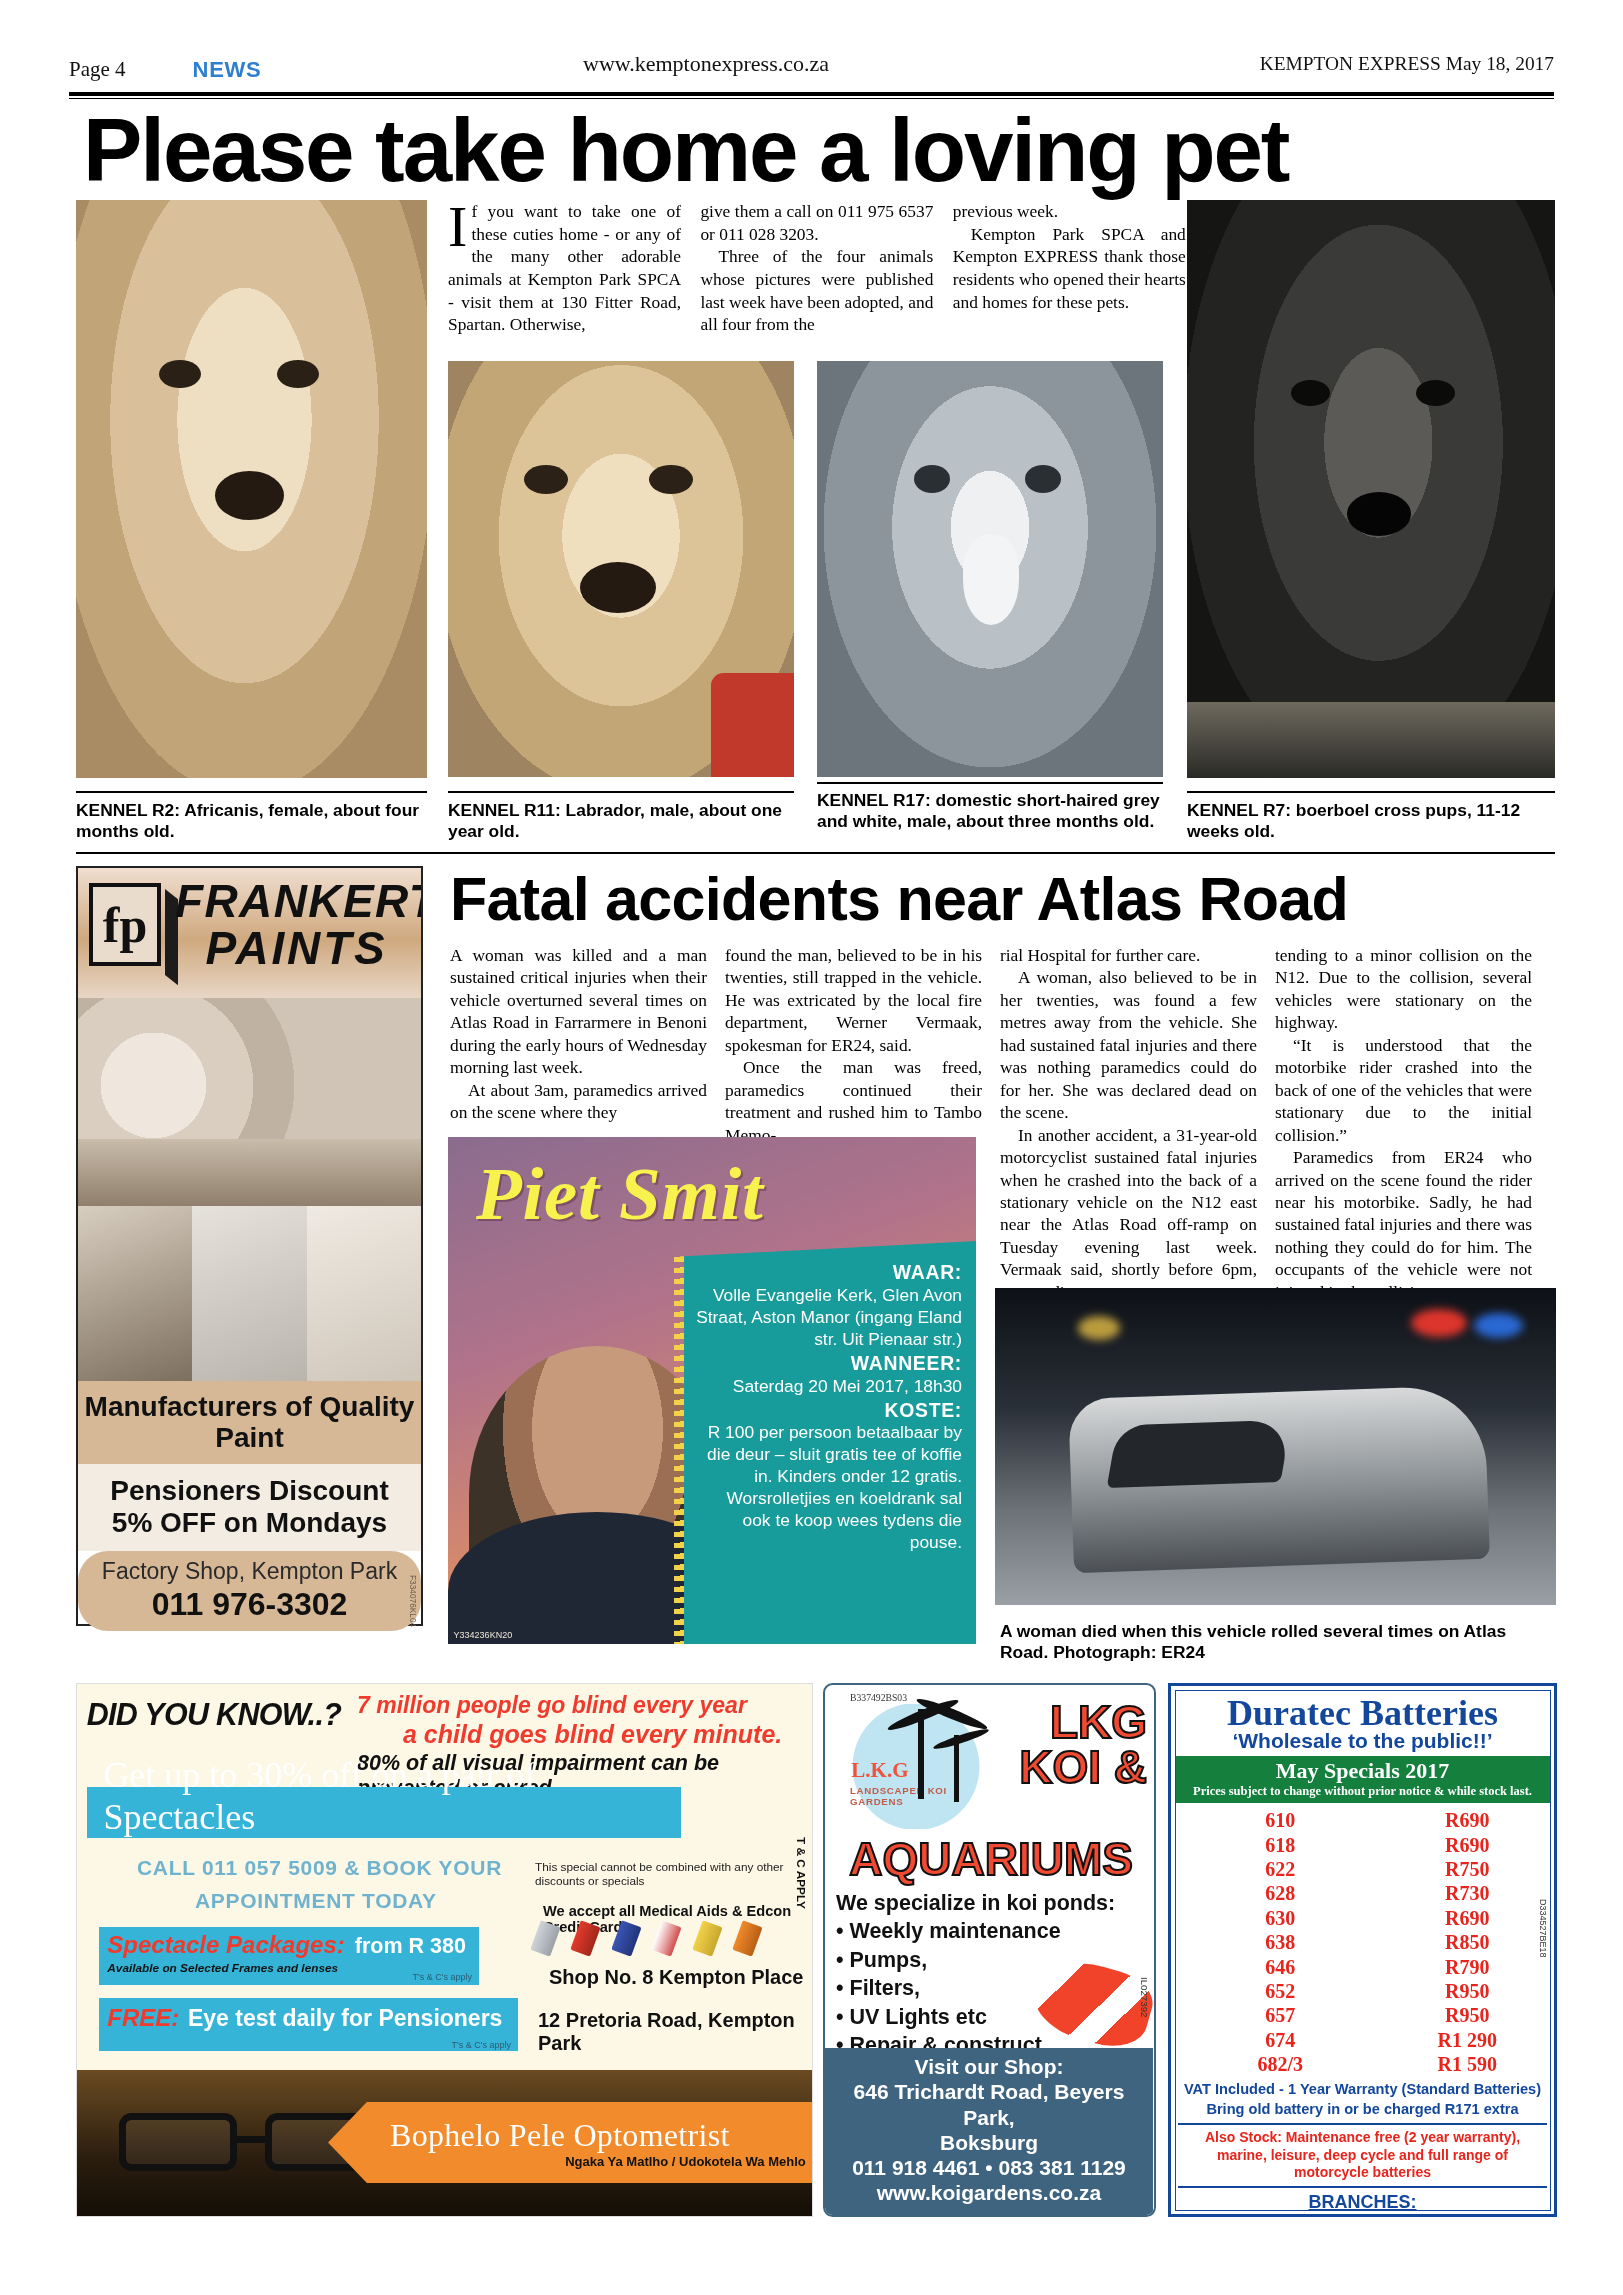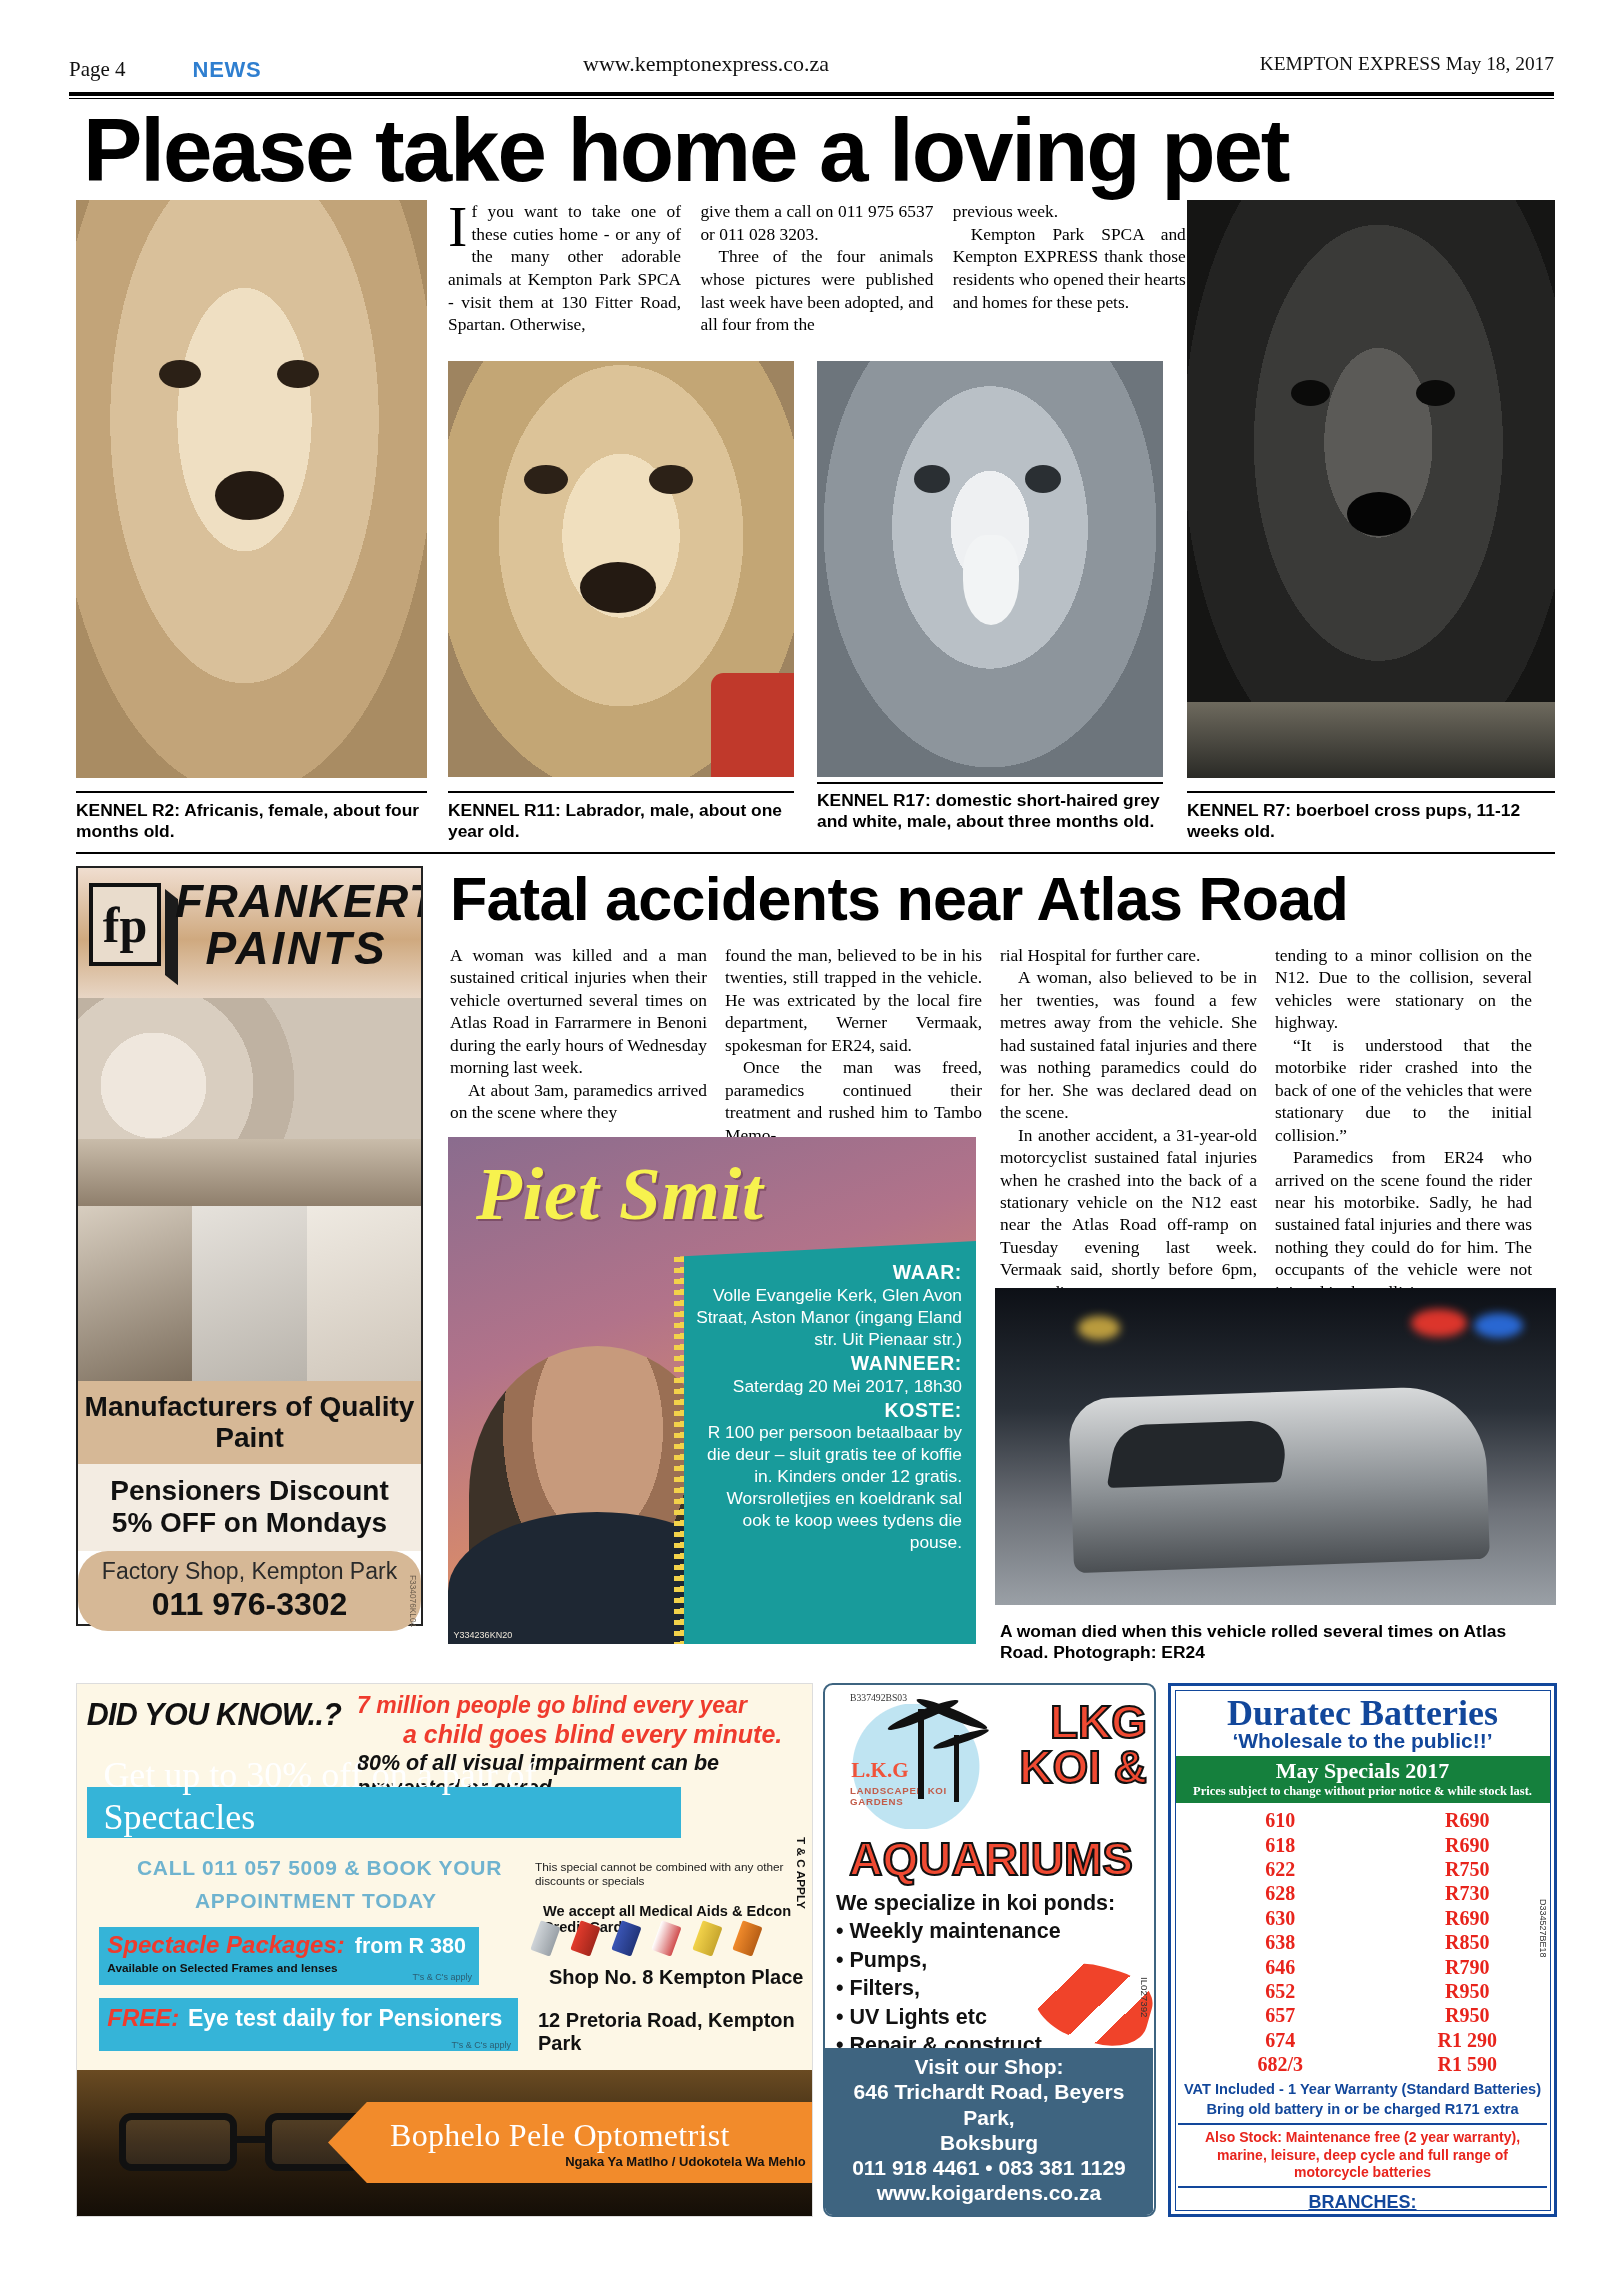--- a/index.html
+++ b/index.html
@@ -121,21 +121,21 @@
   .op-black3 { position:absolute; left:280px; top:67px; font-size:21.5px; font-weight:bold; font-style:italic; color:#111; }
   .op-blue-band { position:absolute; left:9.7px; top:103px; width:594px; height:51px; background:#35b4d8; display:flex; align-items:flex-end; padding-left:16.7px; }
   .op-blue-band span { font-size:36px; color:#fff; font-family:"Liberation Serif", serif; letter-spacing:0px; }
   .op-call { position:absolute; left:60px; top:172px; font-size:21px; font-weight:bold; color:#6fb3cf; letter-spacing:0.7px; }
   .op-call2 { position:absolute; left:118px; top:205px; font-size:21px; font-weight:bold; color:#6fb3cf; letter-spacing:0.7px; }
   .op-fine1 { position:absolute; left:458px; top:176px; font-size:11.8px; color:#222; }
   .op-fine2 { position:absolute; left:466px; top:219px; font-size:14.6px; font-weight:bold; color:#111; }
   .op-pack { position:absolute; left:22px; top:243px; width:380px; height:58px; background:#35b4d8; padding:4.2px 8.3px; }
   .op-pack .p1 { font-size:24px; font-weight:bold; font-style:italic; color:#ef3b2d; display:inline; }
   .op-pack .p2 { font-size:21.5px; font-weight:bold; color:#fff; display:inline; margin-left:7px; }
-  .op-pack .p3 { font-size:11.8px; font-weight:bold; color:#111; display:block; margin-top:1.4px; }
+  .op-pack .p3 { font-size:11.8px; font-weight:bold; color:#111; display:block; margin-top:1.4px;font-style:italic; }
   .op-pack .p4 { position:absolute; right:7px; bottom:2.8px; font-size:9px; color:#2b5f73; }
   .op-free { position:absolute; left:22px; top:314px; width:419px; height:53px; background:#35b4d8; padding:5.6px 8.3px; }
   .op-free .f1 { font-size:24px; font-weight:bold; font-style:italic; color:#ef3b2d; display:inline; }
   .op-free .f2 { font-size:23px; font-weight:bold; color:#fff; display:inline; margin-left:5.6px; }
   .op-free .f3 { position:absolute; right:7px; bottom:1.4px; font-size:9px; color:#2b5f73; }
   .op-shop1 { position:absolute; left:472px; top:282px; font-size:20px; font-weight:bold; color:#111; }
   .op-shop2 { position:absolute; left:461px; top:325px; font-size:20px; font-weight:bold; color:#111; }
   .op-frames { position:absolute; left:458px; top:239px; width:264px; height:33px; display:flex; gap:19.4px; }
   .op-frames i { width:21px; height:30.5px; display:block; transform:rotate(20deg); border-radius:2.1px; }
   .op-glasses { position:absolute; left:0; top:386px; width:737px; height:149px;

